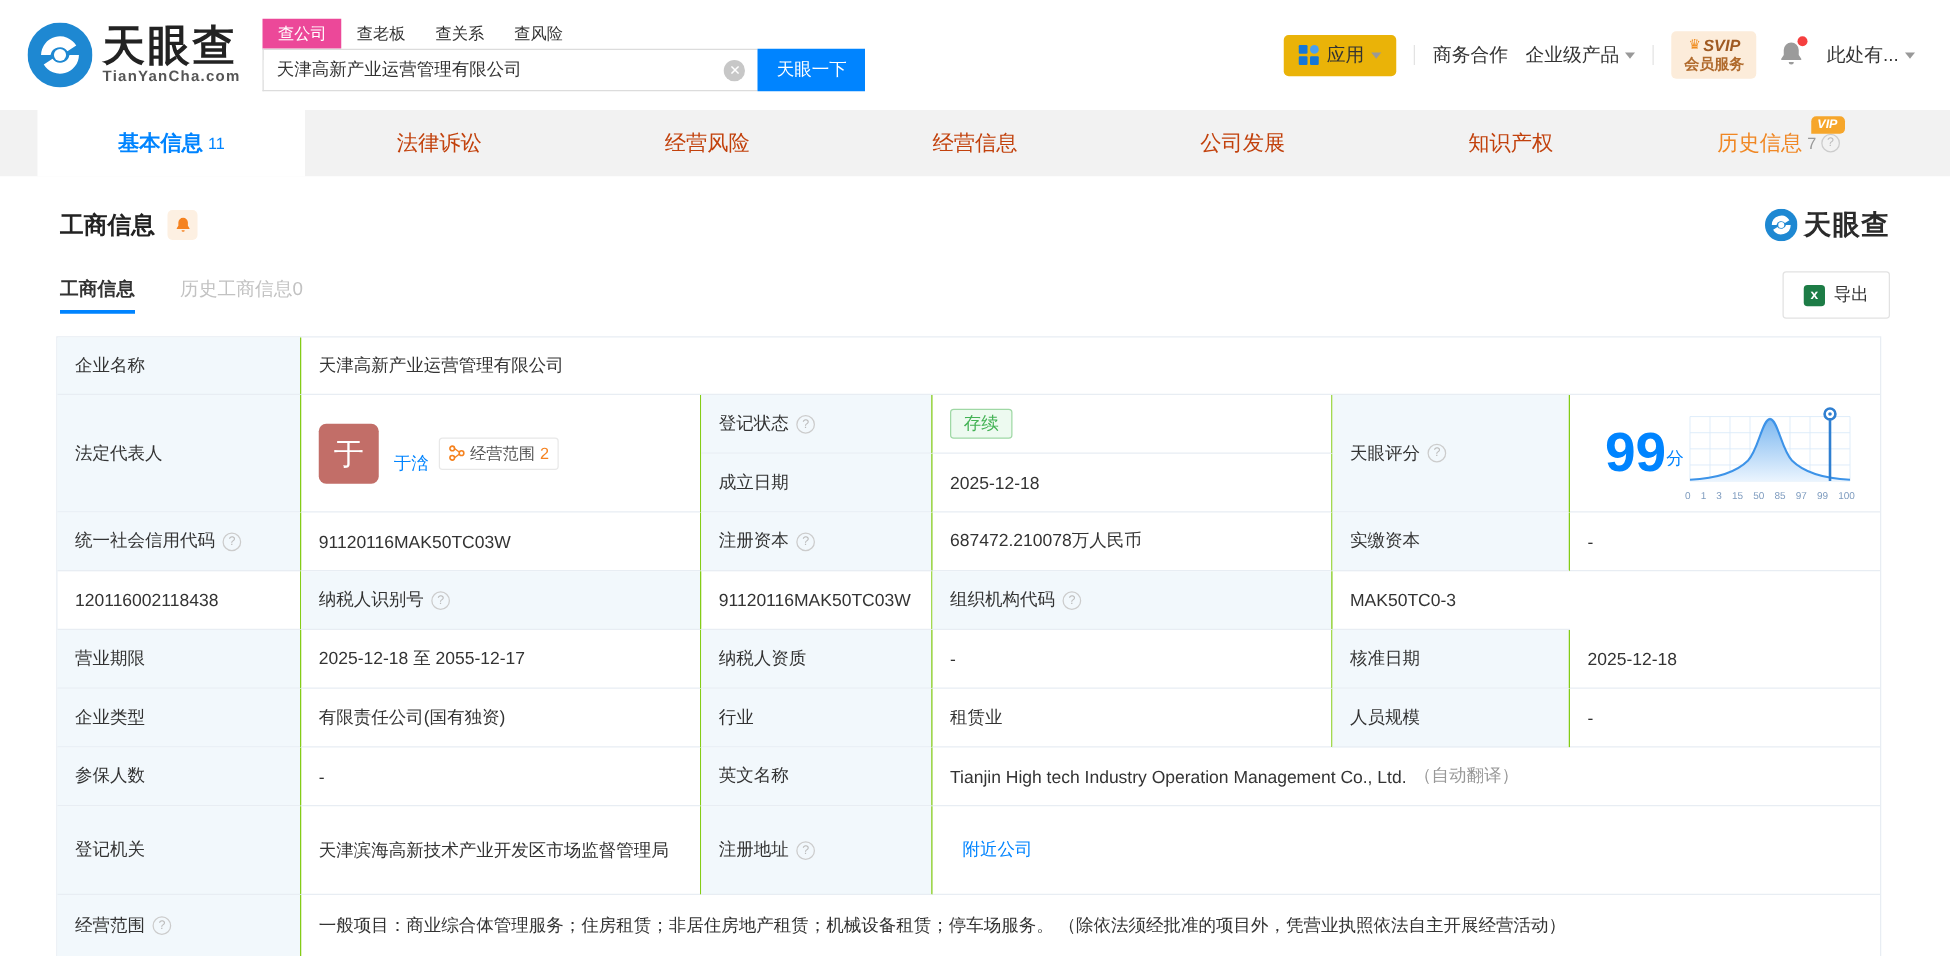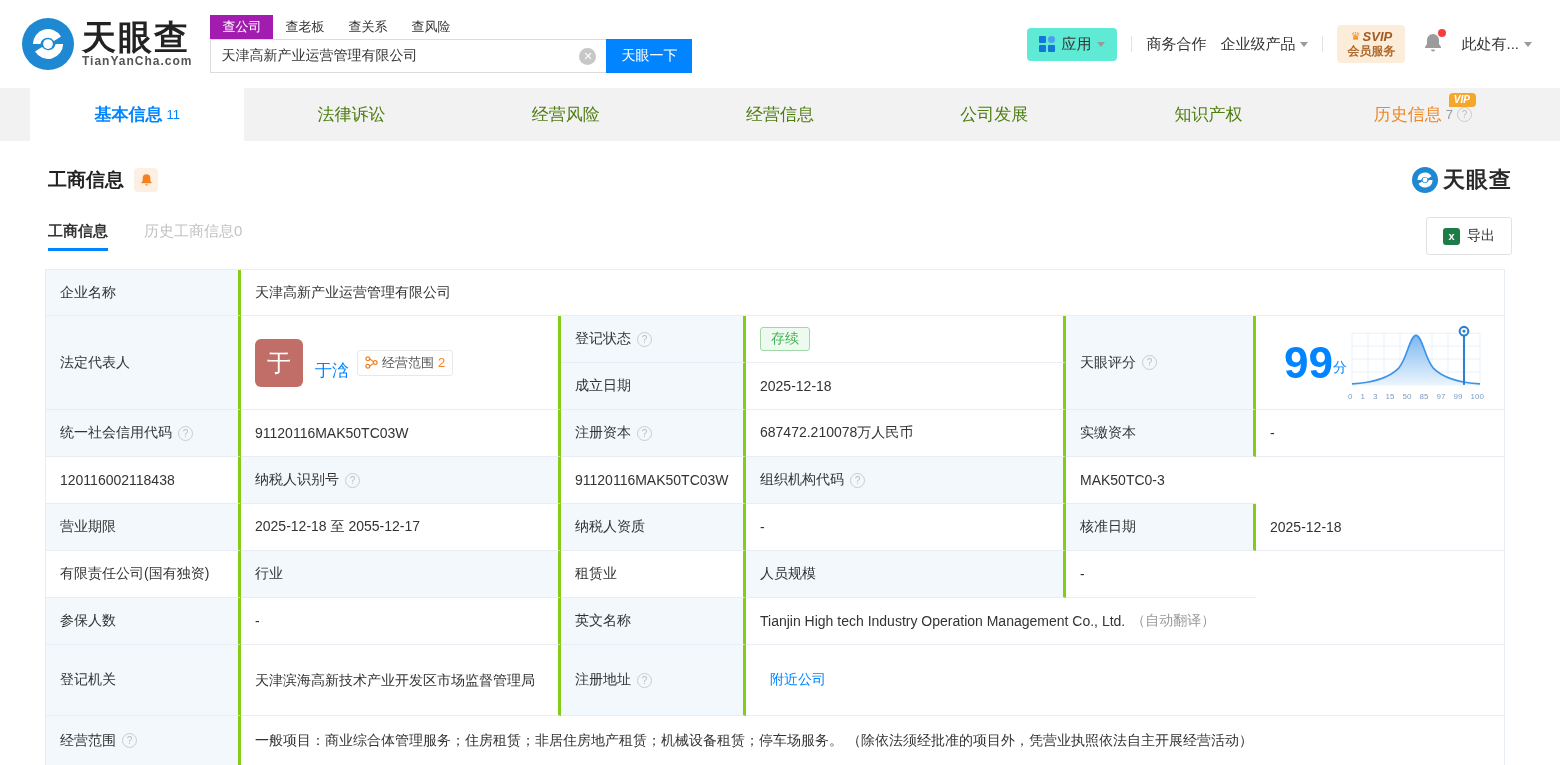--- a/index.html
+++ b/index.html
@@ -14,49 +14,49 @@
   .logo-brand { font-size:34px; font-weight:bold; color:#222; letter-spacing:2px; line-height:34px; }
   .logo-domain { font-size:12px; color:#555; font-weight:bold; letter-spacing:1px; }
   .promo { margin-left:12px; background:#e60012; color:#fff; padding:8px 10px; line-height:20px;
     font-size:13px; text-align:center; }
   .promo .l1 { letter-spacing:4.5px; }
   .promo .l2 { letter-spacing:0.5px; }
 
   .search-wrap { margin-left:18px; width:482px; }
   .search-tabs { display:flex; align-items:flex-end; height:24px; }
   .search-tab { font-size:13px; color:#333; padding:3px 12px; cursor:pointer; }
-  .search-tab.active { background:#a21caf; color:#fff; }
+  .search-tab.active { background:#ec4899; color:#fff; }
   .search-bar { display:flex; height:34px; }
   .search-input-box { flex:1; border:1px solid #dcdcdc; border-right:none; display:flex; align-items:center; background:#fff; }
   .search-input { border:none; outline:none; flex:1; font-size:14px; color:#333; padding:0 10px;
     font-family:"Liberation Sans","DejaVu Sans",sans-serif; }
   .clear-btn { width:17px; height:17px; border-radius:50%; background:#c7c7c7; color:#fff; font-size:11px;
     display:flex; align-items:center; justify-content:center; margin-right:10px; cursor:pointer; }
   .search-btn { width:86px; background:#0084ff; color:#fff; border:none; font-size:14px; cursor:pointer; }
 
   .header-right { display:flex; align-items:center; margin-left:auto; margin-right:28px; gap:14px; }
-  .apps-btn { background:#5eead4; border-radius:4px; padding:7px 12px; display:flex; align-items:center; gap:6px; cursor:pointer; }
+  .apps-btn { background:#eab308; border-radius:4px; padding:7px 12px; display:flex; align-items:center; gap:6px; cursor:pointer; }
   .apps-btn span.txt { font-size:15px; color:#333; }
   .grid-icon { width:16px; height:16px; display:grid; grid-template-columns:7px 7px; grid-template-rows:7px 7px; gap:2px; }
   .grid-icon i { background:#1477d8; border-radius:1px; }
   .grid-icon i.lite { background:#4aa0ef; border-radius:50%; }
   .caret { width:0; height:0; border-left:4px solid transparent; border-right:4px solid transparent;
     border-top:5px solid #999; display:inline-block; }
   .vdiv { width:1px; height:16px; background:#e3e3e3; }
   .nav-link { font-size:15px; color:#333; cursor:pointer; display:flex; align-items:center; gap:5px; }
   .svip-badge { background:#fcecda; border-radius:4px; padding:4px 10px; text-align:center; line-height:15px; cursor:pointer; }
   .svip-top { color:#a05a22; font-weight:bold; font-style:italic; font-size:13px; display:flex; align-items:center; gap:2px; justify-content:center;}
   .svip-sub { color:#b06a2c; font-size:12px; font-weight:bold; }
   .crown { color:#f08c1e; font-size:11px; font-style:normal; }
   .bell-wrap { position:relative; cursor:pointer; margin:0 4px; }
   .bell-dot { position:absolute; top:-3px; right:-3px; width:8px; height:8px; background:#f53f3f; border-radius:50%; }
 
   
   .page-tabs { height:53px; background:#f2f2f2; display:flex; padding:0 30px; }
-  .page-tab { flex:1; display:flex; align-items:center; justify-content:center; font-size:17px; color:#4d7c0f;
+  .page-tab { flex:1; display:flex; align-items:center; justify-content:center; font-size:17px; color:#c2410c;
     cursor:pointer; position:relative; }
   .page-tab.active { background:#fff; color:#0084ff; font-weight:bold; }
   .tab-count { font-size:13px; color:#0084ff; margin-left:4px; font-weight:normal; }
   .page-tab.history { color:#f08723; }
   .page-tab.history .tab-count { color:#999; }
   .q-icon { width:15px; height:15px; border:1px solid #ccc; color:#bbb; border-radius:50%; font-size:10px;
     display:inline-flex; align-items:center; justify-content:center; margin-left:4px; flex:none; }
   .vip-badge { position:absolute; top:5px; right:54px; background:#f6a62b; color:#fff; font-size:10px;
     font-weight:bold; font-style:italic; padding:1px 6px 2px 5px; border-radius:4px 4px 4px 0; }
 
@@ -75,31 +75,31 @@
   .subtab.dim { color:#c2c2c2; }
   .export-btn { margin-left:auto; border:1px solid #e2e2e2; border-radius:3px; background:#fff; height:38px;
     padding:0 16px; display:flex; align-items:center; gap:7px; font-size:14px; color:#333; cursor:pointer; }
   .xls-icon { width:17px; height:17px; background:#1d7c46; border-radius:3px; color:#fff; font-size:11px;
     font-weight:bold; display:flex; align-items:center; justify-content:center; }
 
   
   .info-table { margin:14px 48px 0 45px; width:1460px; border:1px solid #e8edf3; display:grid;
     grid-template-columns:195px 320px 185px 320px 190px 1fr;
     grid-template-rows:46px 47px 47px 47px 47px 47px 47px 47px 71px 49px; }
-  .cell { border-right:3px solid #84cc16; border-bottom:1px solid #e8edf3; display:flex; align-items:center;
+  .cell { border-right:1px solid #84cc16; border-bottom:1px solid #e8edf3; display:flex; align-items:center;
     padding:0 14px; font-size:14px; color:#333; overflow:hidden; }
   .cell.last-col { border-right:none; }
   .cell.last-row { border-bottom:none; }
   .lbl { background:#f2f8fc; }
   .lbl .q-icon { margin-left:6px; }
   .status-badge { border:1px solid #9fd8a5; background:#edfaf0; color:#43b254; font-size:14px;
     padding:2px 10px; border-radius:3px; }
   .avatar { width:48px; height:48px; border-radius:6px; background:#c26e68; color:#fff; font-size:24px;
     display:flex; align-items:center; justify-content:center; flex:none; }
-  .rep-name { color:#0084ff; font-size:17px; margin:16px 8px 0 12px; cursor:pointer; }
+  .rep-name { color:#0084ff; font-size:14px; margin:16px 8px 0 12px; cursor:pointer; }
   .related-badge { border:1px solid #e8e8e8; border-radius:3px; padding:3px 7px; display:flex; align-items:center;
     gap:4px; font-size:13px; color:#555; cursor:pointer; background:#fff; }
   .related-badge .num { color:#f5821f; }
   .link { color:#0084ff; cursor:pointer; }
   .gray-note { color:#999; margin-left:6px; }
   .two-line { line-height:22px; align-items:center; }
   .wrap-text { white-space:normal; line-height:22px; }
 
   
   .score-cell { display:flex; align-items:center; padding-left:28px; }
@@ -364,20 +364,23 @@
   <div class="cell" style="grid-row:6">
       <span>-</span>
     </div>
   <div class="cell lbl" style="grid-row:6">
       <span>核准日期</span>
     </div>
   <div class="cell last-col" style="grid-row:6">
       <span>2025-12-18</span>
     </div>
 
+  <div class="cell lbl" style="grid-row:7">
+      <span>企业类型</span>
+    </div>
   <div class="cell" style="grid-row:7">
       <span>有限责任公司(国有独资)</span>
     </div>
   <div class="cell lbl" style="grid-row:7">
       <span>行业</span>
     </div>
   <div class="cell" style="grid-row:7">
       <span>租赁业</span>
     </div>
   <div class="cell lbl" style="grid-row:7">

